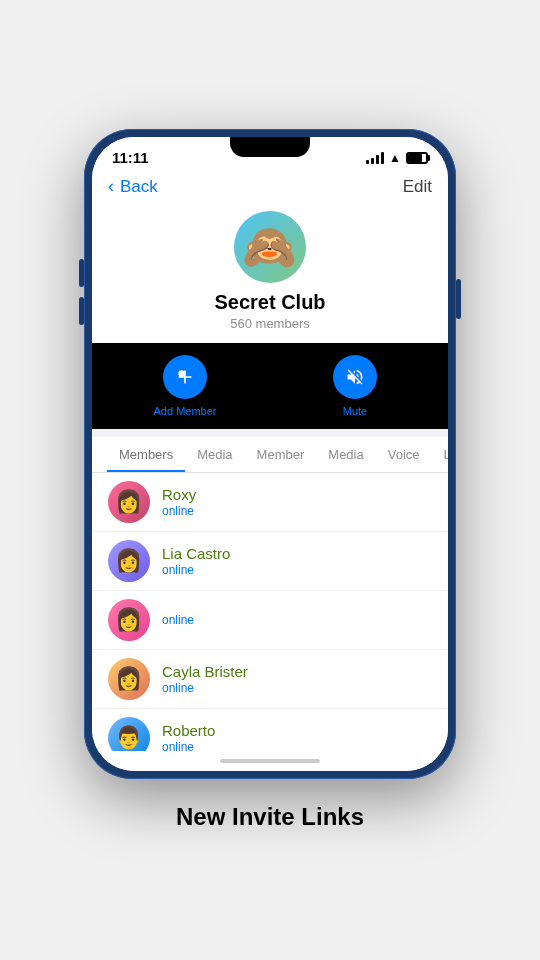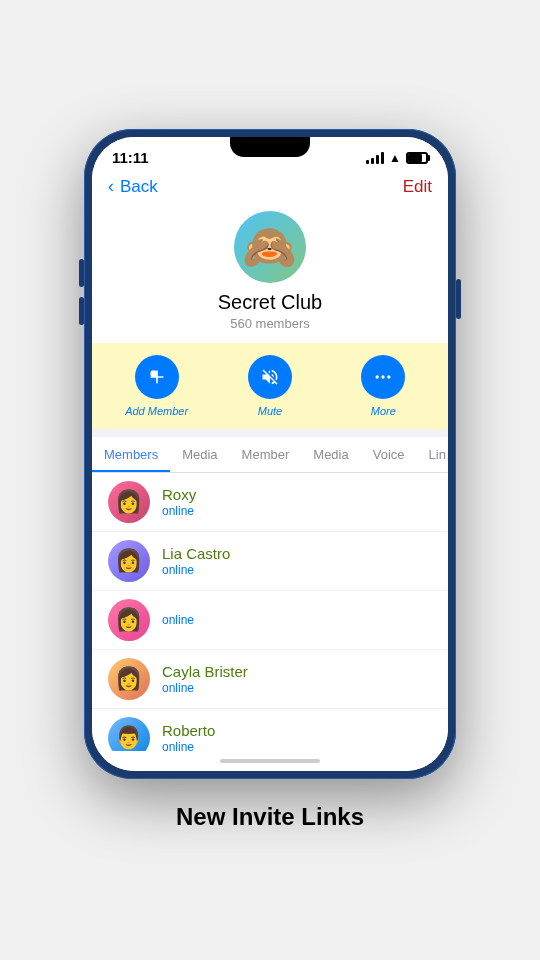--- a/index.html
+++ b/index.html
@@ -136,21 +136,21 @@
       gap: 4px;
       color: #007aff;
       font-size: 17px;
     }
     .chevron-left {
       font-size: 18px;
       color: #007aff;
       margin-right: 2px;
     }
     .edit-btn {
-      color: #b91c1c;
+      color: #404040;
       font-size: 17px;
     }
 
     .profile-section {
       display: flex;
       flex-direction: column;
       align-items: center;
       padding: 8px 16px 12px;
       background: #fff;
       flex-shrink: 0;
@@ -164,36 +164,35 @@
       margin-bottom: 8px;
       background: linear-gradient(135deg, #4fc3f7, #81c784);
       display: flex;
       align-items: center;
       justify-content: center;
       font-size: 44px;
     }
 
     .group-name {
       font-size: 20px;
-      font-weight: 400;
+      font-weight: 700;
       color: #000;
       margin-bottom: 2px;
     }
     .members-count {
       font-size: 13px;
       color: #8e8e93;
     }
 
     .action-buttons {
       display: flex;
       justify-content: space-around;
       padding: 12px 8px;
-      background: #fef9c3;
-      flex-shrink: 0;
-      font-style: italic;
+      background: #000000;
+      flex-shrink: 0;
     }
     .action-btn {
       display: flex;
       flex-direction: column;
       align-items: center;
       gap: 6px;
       width: 64px;
     }
     .action-circle {
       width: 44px;
@@ -227,21 +226,22 @@
     }
     .tab {
       padding: 10px 12px;
       font-size: 13px;
       color: #8e8e93;
       white-space: nowrap;
       position: relative;
       flex-shrink: 0;
     }
     .tab.active {
-      color: #3b82f6;
+      color: #737373;
+      margin-left: 15px;
     }
     .tab.active::after {
       content: '';
       position: absolute;
       bottom: 0;
       left: 0;
       right: 0;
       height: 2px;
       background: #007aff;
     }
@@ -371,30 +371,20 @@
         <span class="action-label">Add Member</span>
       </div>
       <div class="action-btn">
         <div class="action-circle">
           <svg width="20" height="20" viewBox="0 0 24 24" fill="white">
             <path d="M16.5 12c0-1.77-1.02-3.29-2.5-4.03v2.21l2.45 2.45c.03-.2.05-.41.05-.63zm2.5 0c0 .94-.2 1.82-.54 2.64l1.51 1.51C20.63 14.91 21 13.5 21 12c0-4.28-2.99-7.86-7-8.77v2.06c2.89.86 5 3.54 5 6.71zM4.27 3L3 4.27 7.73 9H3v6h4l5 5v-6.73l4.25 4.25c-.67.52-1.42.93-2.25 1.18v2.06c1.38-.31 2.63-.95 3.69-1.81L19.73 21 21 19.73l-9-9L4.27 3zM12 4L9.91 6.09 12 8.18V4z"></path>
           </svg>
         </div>
         <span class="action-label">Mute</span>
       </div>
-      <div class="action-btn">
-        <div class="action-circle">
-          <svg width="20" height="20" viewBox="0 0 24 24" fill="white">
-            <circle cx="5" cy="12" r="2"></circle>
-            <circle cx="12" cy="12" r="2"></circle>
-            <circle cx="19" cy="12" r="2"></circle>
-          </svg>
-        </div>
-        <span class="action-label">More</span>
-      </div>
     </div>
 
     <div class="divider"></div>
 
     <div class="tabs-container">
       <div class="tab active">Members</div>
       <div class="tab">Media</div>
       <div class="tab">Member</div>
       <div class="tab">Media</div>
       <div class="tab">Voice</div>

